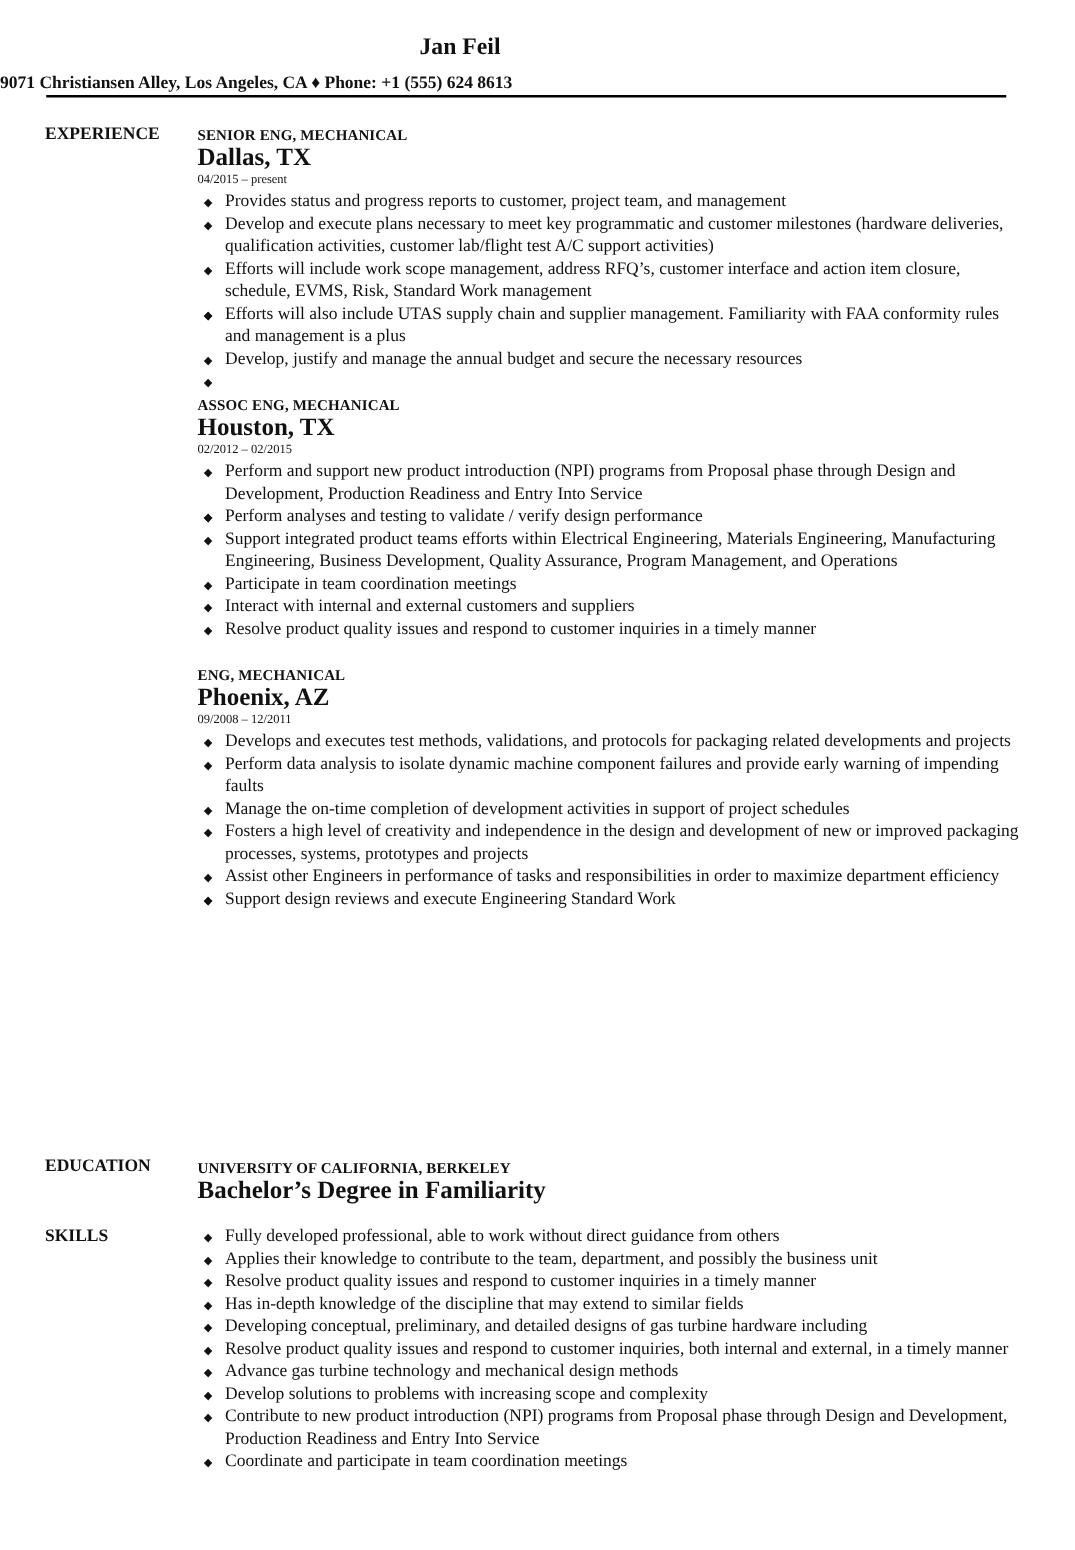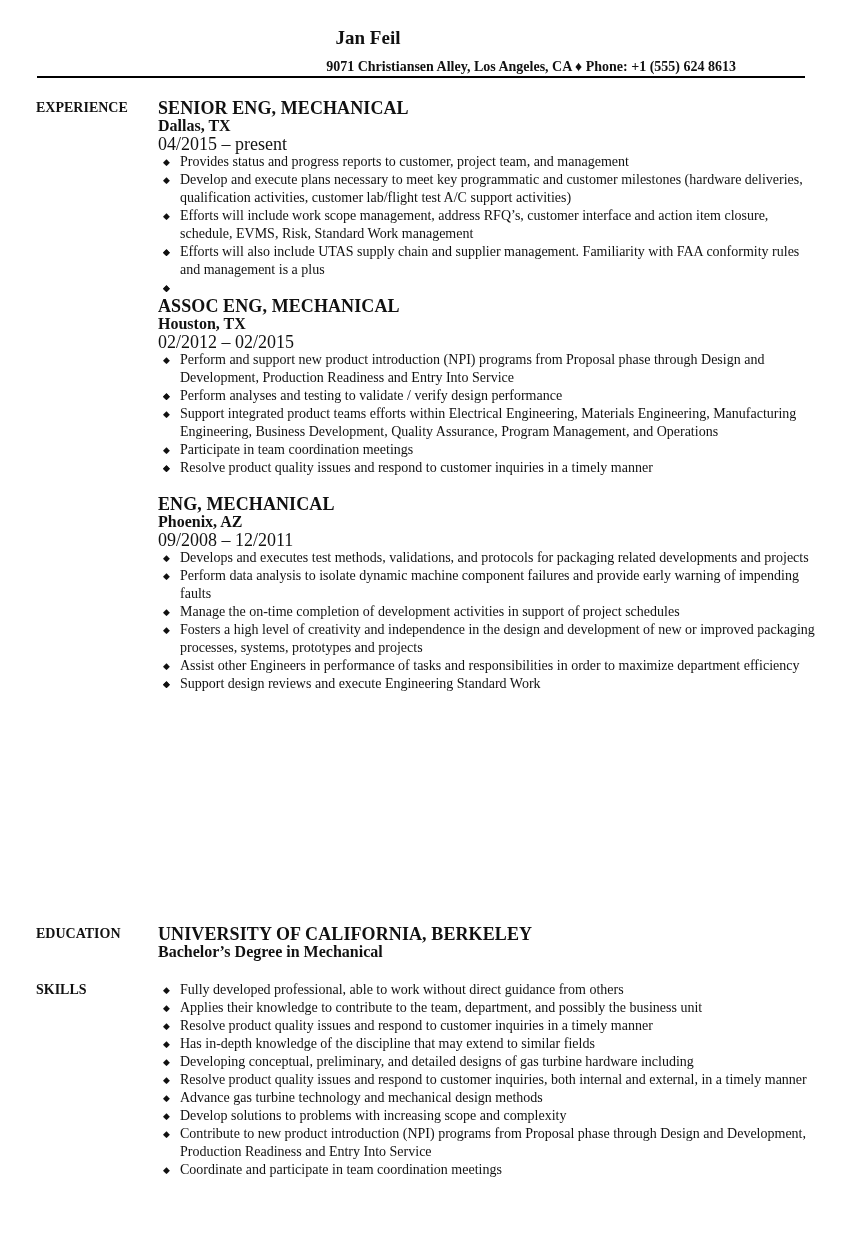--- a/index.html
+++ b/index.html
@@ -10,36 +10,36 @@
       font-size: 14px;
       line-height: 18px;
     }
     .page { position: relative; width: 736px; height: 1240px; }
     .name {
       position: absolute; left: 0; right: 0; top: 26px;
       font-size: 19px; font-weight: bold; line-height: 24px; text-align: center;
     }
     .contact {
       position: absolute; left: 0; right: 0; top: 58px;
-      font-size: 14px; font-weight: bold; line-height: 18px; text-align: right;
+      font-size: 14px; font-weight: bold; line-height: 18px; text-align: left;
     }
     .rule {
       position: absolute; left: 37px; width: 768px; top: 76px;
       height: 0; border-top: 2px solid #000;
     }
     .section { position: absolute; left: 0; width: 860px; }
     .section-label {
       position: absolute; left: 36px; top: 0;
       font-weight: bold; font-size: 14px; line-height: 18px; text-align: right;
     }
     .section-body { position: absolute; left: 158px; width: 660px; top: 0; }
     .job { margin-bottom: 18px; }
-    .job-title, .edu-school { font-weight: bold; font-size: 18px; line-height: 18px; letter-spacing: 0.1px; }
-    .job-location, .edu-degree { font-weight: bold; font-size: 16px; line-height: 18px; }
-    .job-dates { font-size: 18px; line-height: 18px; }
+    .job-title, .edu-school { font-weight: bold; font-size: 12px; line-height: 18px; letter-spacing: 0.1px; }
+    .job-location, .edu-degree { font-weight: bold; font-size: 20px; line-height: 18px; }
+    .job-dates { font-size: 10px; line-height: 18px; }
     ul.bullets { list-style: none; margin: 0; padding: 0; }
     ul.bullets li {
       position: relative; padding-left: 22px; font-size: 14px; line-height: 18px;
     }
     ul.bullets li .bullet {
       position: absolute; left: 5px; top: 0; font-size: 9px; line-height: 18px;
     }
   </style>
 </head>
 <body>
@@ -55,35 +55,35 @@
         <div class="job">
           <div class="job-title">SENIOR ENG, MECHANICAL</div>
           <div class="job-location">Dallas, TX</div>
           <div class="job-dates">04/2015 – present</div>
           <ul class="bullets">
             <li><span class="bullet">◆</span><span>Provides status and progress reports to customer, project team, and management</span></li>
             <li><span class="bullet">◆</span><span>Develop and execute plans necessary to meet key programmatic and customer milestones (hardware deliveries, qualification activities, customer lab/flight test A/C support activities)</span></li>
             <li><span class="bullet">◆</span><span>Efforts will include work scope management, address RFQ’s, customer interface and action item closure, schedule, EVMS, Risk, Standard Work management</span></li>
             <li><span class="bullet">◆</span></li>
             <li><span class="bullet">◆</span><span>Efforts will also include UTAS supply chain and supplier management. Familiarity with FAA conformity rules and management is a plus</span></li>
-            <li><span class="bullet">◆</span></li>
+            <li><span class="bullet">◆</span><span>Develop, justify and manage the annual budget and secure the necessary resources</span></li>
             <li><span class="bullet">◆</span></li>
           </ul>
         </div>
         <div class="job">
           <div class="job-title">ASSOC ENG, MECHANICAL</div>
           <div class="job-location">Houston, TX</div>
           <div class="job-dates">02/2012 – 02/2015</div>
           <ul class="bullets">
             <li><span class="bullet">◆</span><span>Perform and support new product introduction (NPI) programs from Proposal phase through Design and Development, Production Readiness and Entry Into Service</span></li>
             <li><span class="bullet">◆</span></li>
             <li><span class="bullet">◆</span><span>Perform analyses and testing to validate / verify design performance</span></li>
             <li><span class="bullet">◆</span><span>Support integrated product teams efforts within Electrical Engineering, Materials Engineering, Manufacturing Engineering, Business Development, Quality Assurance, Program Management, and Operations</span></li>
             <li><span class="bullet">◆</span><span>Participate in team coordination meetings</span></li>
-            <li><span class="bullet">◆</span></li>
+            <li><span class="bullet">◆</span><span>Interact with internal and external customers and suppliers</span></li>
             <li><span class="bullet">◆</span><span>Resolve product quality issues and respond to customer inquiries in a timely manner</span></li>
           </ul>
         </div>
         <div class="job">
           <div class="job-title">ENG, MECHANICAL</div>
           <div class="job-location">Phoenix, AZ</div>
           <div class="job-dates">09/2008 – 12/2011</div>
           <ul class="bullets">
             <li><span class="bullet">◆</span><span>Develops and executes test methods, validations, and protocols for packaging related developments and projects</span></li>
             <li><span class="bullet">◆</span><span>Perform data analysis to isolate dynamic machine component failures and provide early warning of impending faults</span></li>
@@ -94,21 +94,21 @@
             <li><span class="bullet">◆</span><span>Support design reviews and execute Engineering Standard Work</span></li>
           </ul>
         </div>
       </div>
   </div>
 
   <div class="section" style="top:925px;">
     <div class="section-label">EDUCATION</div>
     <div class="section-body">
       <div class="edu-school">UNIVERSITY OF CALIFORNIA, BERKELEY</div>
-      <div class="edu-degree">Bachelor’s Degree in Mechanical</div>
+      <div class="edu-degree">Bachelor’s Degree in Familiarity</div>
     </div>
   </div>
 
   <div class="section" style="top:981px;">
     <div class="section-label">SKILLS</div>
     <div class="section-body">
       <ul class="bullets" id="skills-list">
           <li><span class="bullet">◆</span><span>Fully developed professional, able to work without direct guidance from others</span></li>
           <li><span class="bullet">◆</span><span>Applies their knowledge to contribute to the team, department, and possibly the business unit</span></li>
           <li><span class="bullet">◆</span><span>Resolve product quality issues and respond to customer inquiries in a timely manner</span></li>

